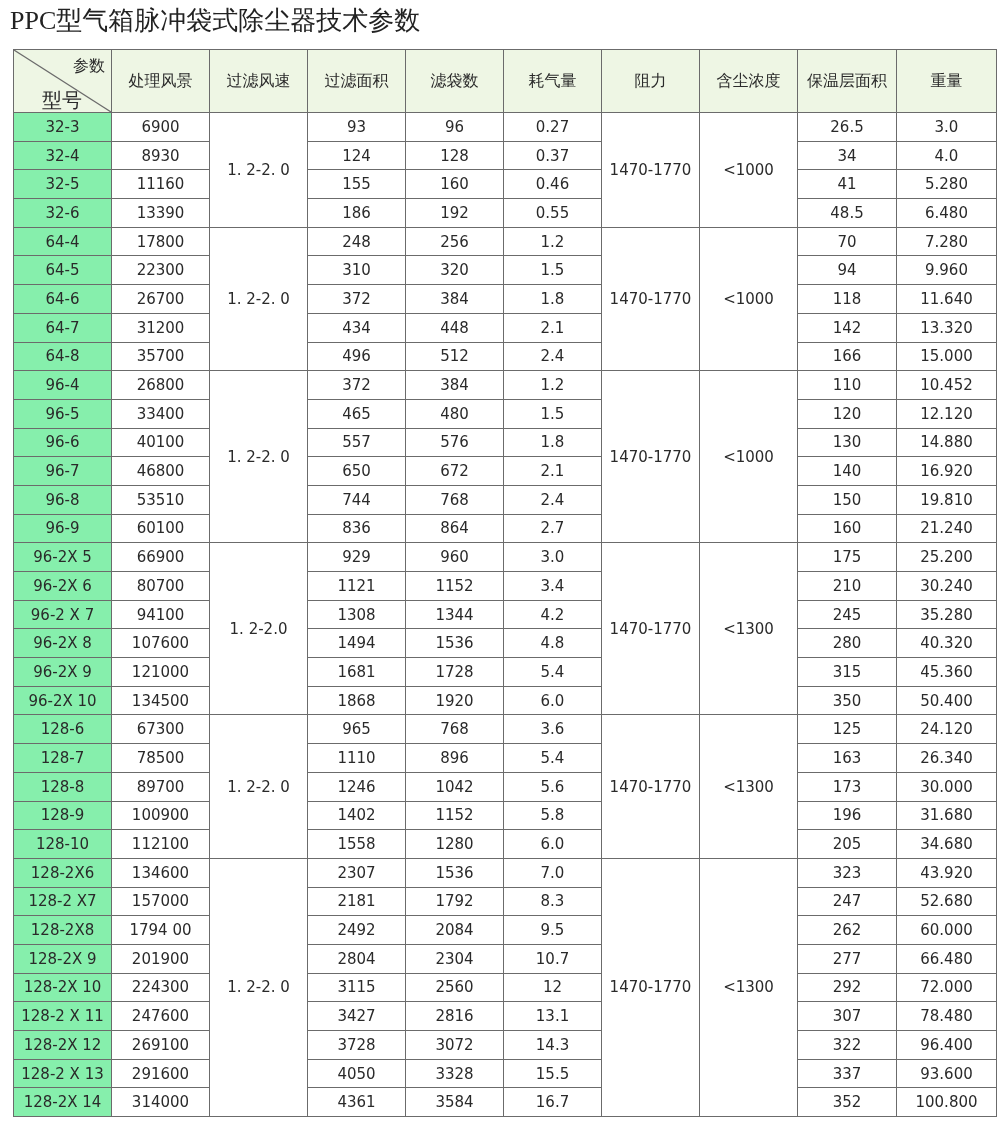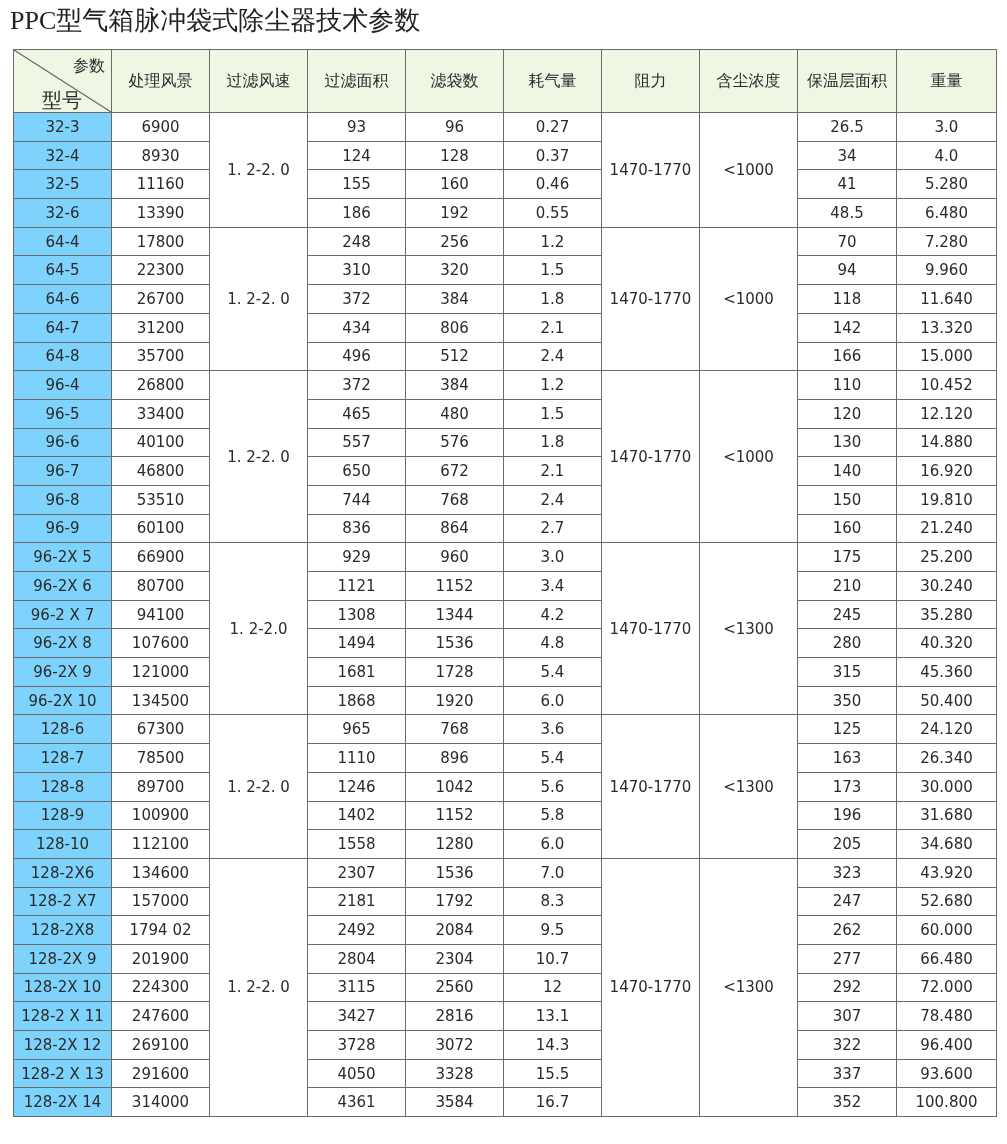--- a/index.html
+++ b/index.html
@@ -6,21 +6,21 @@
   body { width: 1007px; height: 1144px; position: relative; overflow: hidden;
          font-family: "DejaVu Sans", sans-serif; color: #222; }
   .title { position: absolute; left: 10px; top: 4px; font-size: 26px; line-height: 34px;
            color: #222; font-family: Liberation Serif, serif; letter-spacing: 0px; }
   table.spec { position: absolute; left: 13px; top: 49px; border-collapse: collapse;
                table-layout: fixed; width: 983px; }
   table.spec td, table.spec th { border: 1.5px solid #6b6b6b; text-align: center;
                font-size: 15px; font-weight: normal; padding: 0; height: 27.7px;
                line-height: 16px; color: #2a2a2a; }
   table.spec th { background: #eef6e4; height: 62px; font-size: 16px; }
-  td.model { background: #7dd3fc; margin-top: 32px; }
+  td.model { background: #86efac; margin-top: 32px; }
   th.diag { position: relative; background: #eef6e4; }
   th.diag svg { position: absolute; left: 0; top: 0; width: 100%; height: 100%; }
   th.diag .tr { position: absolute; right: 6px; top: 8px; font-size: 16px; text-align: center; }
   th.diag .bl { position: absolute; left: 16px; bottom: 4px; font-size: 20px; margin-left: 12px; }
 </style>
 </head>
 <body>
 
 <div class="title">PPC型气箱脉冲袋式除尘器技术参数</div>
 
@@ -124,21 +124,21 @@
         <td>372</td>
         <td>384</td>
         <td>1.8</td>
         <td>118</td>
         <td>11.640</td>
       </tr>
       <tr>
         <td class="model">64-7</td>
         <td>31200</td>
         <td>434</td>
-        <td>806</td>
+        <td>448</td>
         <td>2.1</td>
         <td>142</td>
         <td>13.320</td>
       </tr>
       <tr>
         <td class="model">64-8</td>
         <td>35700</td>
         <td>496</td>
         <td>512</td>
         <td>2.4</td>
@@ -323,21 +323,21 @@
         <td class="model">128-2 X7</td>
         <td>157000</td>
         <td>2181</td>
         <td>1792</td>
         <td>8.3</td>
         <td>247</td>
         <td>52.680</td>
       </tr>
       <tr>
         <td class="model">128-2X8</td>
-        <td>1794 02</td>
+        <td>1794 00</td>
         <td>2492</td>
         <td>2084</td>
         <td>9.5</td>
         <td>262</td>
         <td>60.000</td>
       </tr>
       <tr>
         <td class="model">128-2X 9</td>
         <td>201900</td>
         <td>2804</td>

